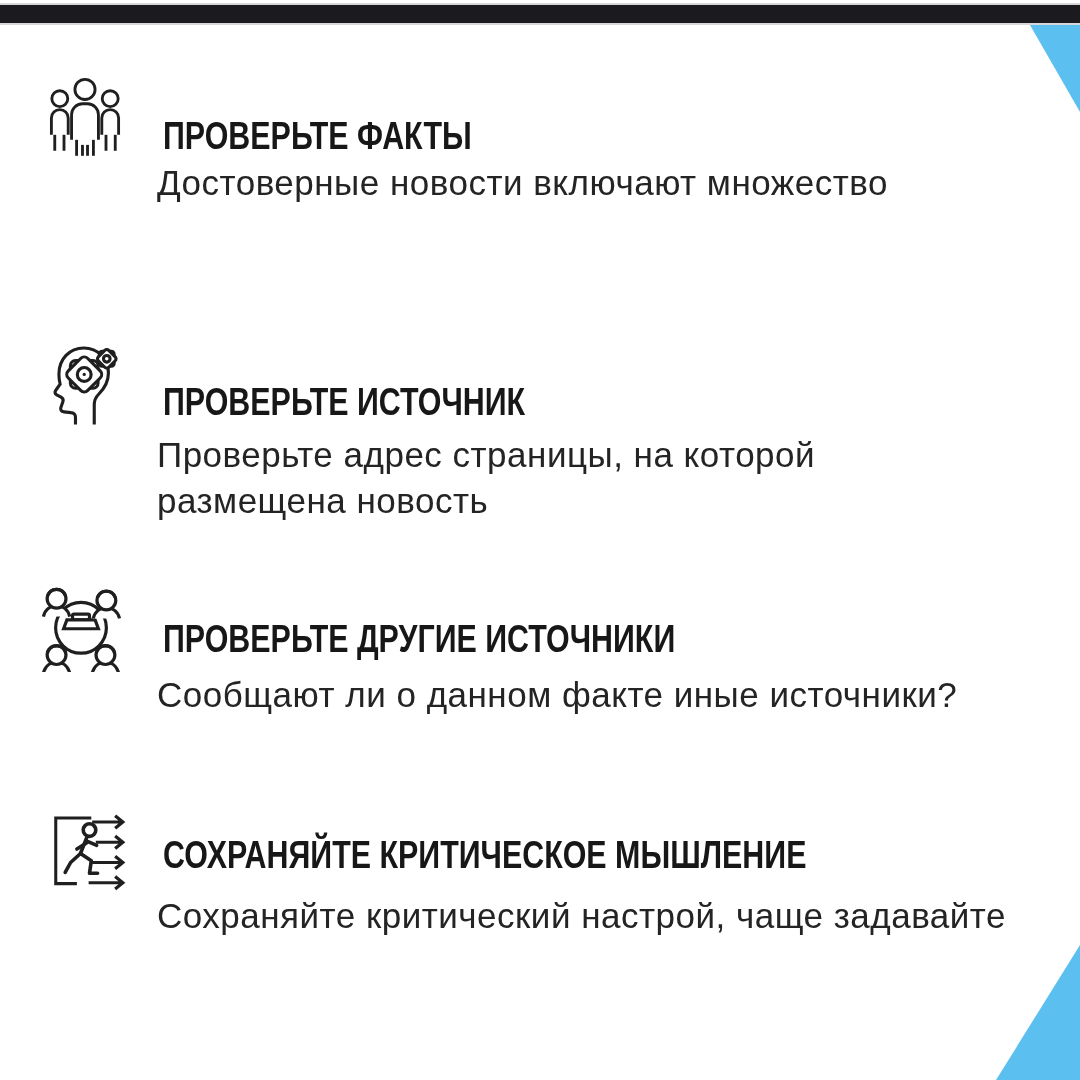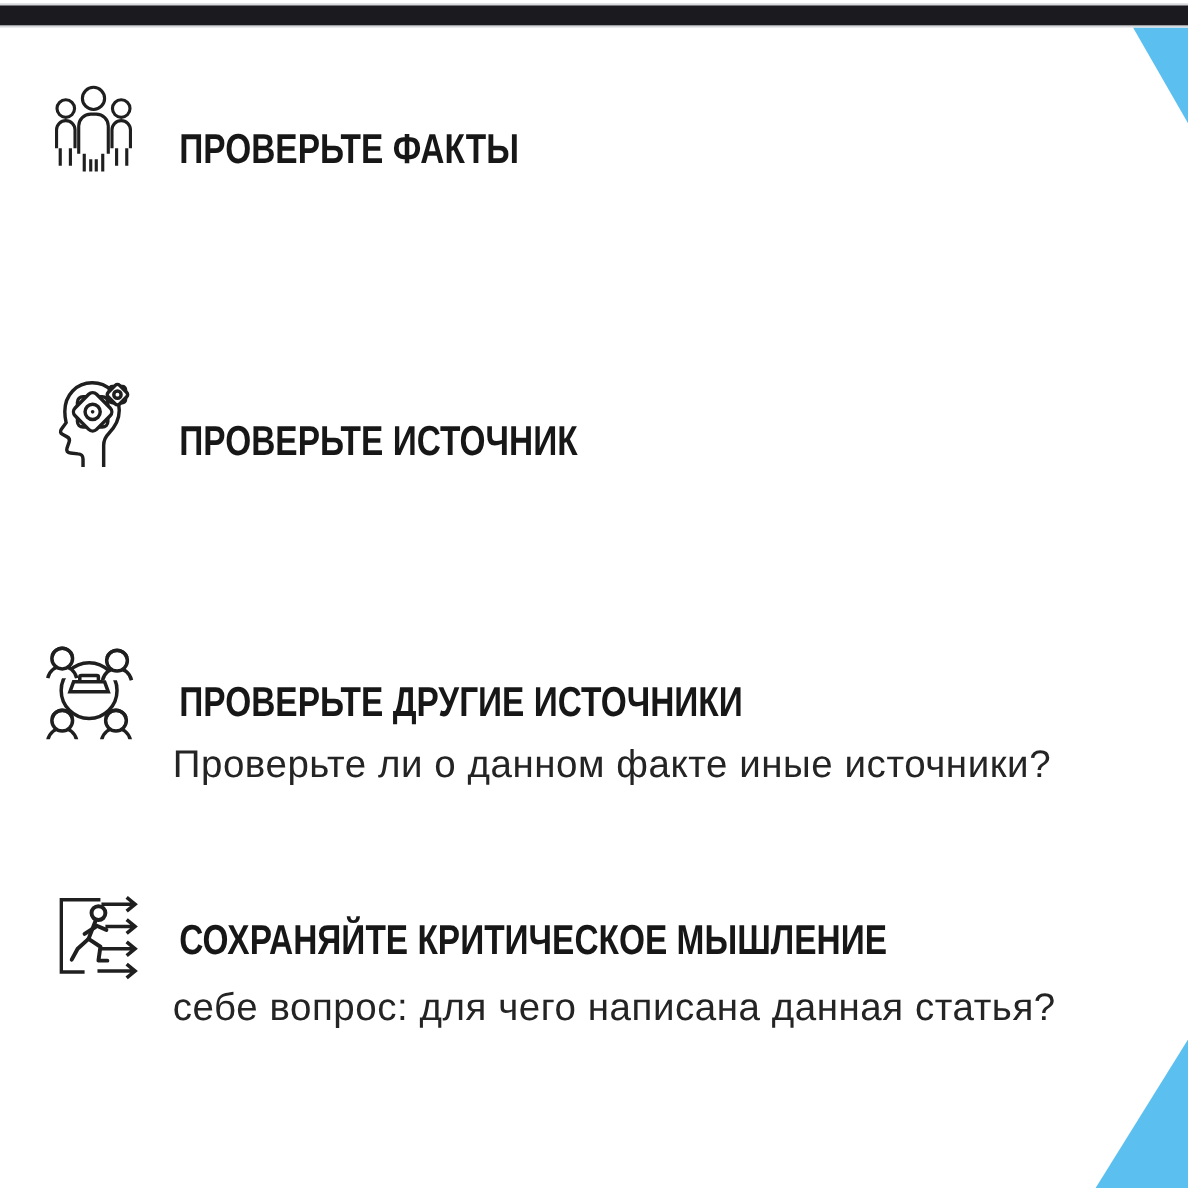--- a/index.html
+++ b/index.html
@@ -81,20 +81,21 @@
         <path d="M34 76 V46 a13 13 0 0 1 13-13 h6 a13 13 0 0 1 13 13 V76" fill="#ffffff"></path>
         <line x1="40" y1="76" x2="40" y2="95"></line>
         <line x1="60" y1="76" x2="60" y2="95"></line>
         <line x1="47" y1="82" x2="47" y2="95"></line>
         <line x1="53" y1="82" x2="53" y2="95"></line>
       </g>
     </svg>
   </div>
   <div class="section-title" id="title-1">ПРОВЕРЬТЕ ФАКТЫ</div>
   <div class="section-body lh45" id="body-1">
+    <div class="line">Достоверные новости включают множество</div>
   </div>
 
   <div class="section-icon" id="icon-2">
     <svg viewBox="0 0 100 100">
       <g class="icon-stroke">
         <path d="M44 93 V85 C44 82 42 80 39 80 L31.5 79.2 C28.6 79 27.2 77 28.2 74.2 L30.3 68.2 C31 66.2 30.2 64.2 28.3 63.2 L23.6 60.7 C21.6 59.6 21.2 57.6 22.6 55.7 L27.3 49.2 C26.4 45.4 26 41.8 26 38.2 C26 21.8 37.6 9.8 53 9.8 C68.4 9.8 79.8 21.6 79.8 37 C79.8 46.8 75.4 53.8 69.4 59.8 C65.8 63.4 64.4 67 64.4 71.6 L64.4 93"></path>
         <g transform="translate(53.5,38.5)">
           <rect x="-15" y="-15" width="30" height="30" rx="5.5" fill="#ffffff"></rect>
           <rect x="-15" y="-15" width="30" height="30" rx="5.5" fill="#ffffff" transform="rotate(45)"></rect>
           <circle r="7.5" fill="#ffffff"></circle>
@@ -103,20 +104,22 @@
         <g transform="translate(78,21.5)">
           <rect x="-8" y="-8" width="16" height="16" rx="3" fill="#ffffff"></rect>
           <rect x="-8" y="-8" width="16" height="16" rx="3" fill="#ffffff" transform="rotate(45)"></rect>
           <circle r="3.6" fill="#ffffff"></circle>
         </g>
       </g>
     </svg>
   </div>
   <div class="section-title" id="title-2">ПРОВЕРЬТЕ ИСТОЧНИК</div>
   <div class="section-body lh46" id="body-2">
+    <div class="line">Проверьте адрес страницы, на которой</div>
+    <div class="line">размещена новость</div>
   </div>
 
   <div class="section-icon" id="icon-3">
     <svg viewBox="0 0 100 100">
       <defs>
         <g id="person3">
           <path d="M-14 19 C-12 11 -6 7.5 0 7.5 C6 7.5 12 11 14 19" fill="#ffffff"></path>
           <circle cx="0" cy="0" r="10" fill="#ffffff"></circle>
           <path d="M-9.5 -3 A10 10 0 0 1 9.5 -3" fill="none"></path>
         </g>
@@ -127,21 +130,21 @@
         <path d="M35 44.5 H65 L68.5 54 H31.5 Z" fill="#ffffff"></path>
         <use href="#person3" x="24" y="22"></use>
         <use href="#person3" x="77" y="24"></use>
         <use href="#person3" x="24" y="82"></use>
         <use href="#person3" x="76" y="82"></use>
       </g>
     </svg>
   </div>
   <div class="section-title" id="title-3">ПРОВЕРЬТЕ ДРУГИЕ ИСТОЧНИКИ</div>
   <div class="section-body lh46" id="body-3">
-    <div class="line">Проверьте ли о данном факте иные источники?</div>
+    <div class="line">Сообщают ли о данном факте иные источники?</div>
   </div>
 
   <div class="section-icon" id="icon-4">
     <svg viewBox="0 0 100 100">
       <g class="icon-stroke">
         <path d="M57 15.5 H17.5 V88.5 H41"></path>
         <g stroke-width="3.6">
           <path d="M58 20 H91 M83.5 13 L92 20 L83.5 27"></path>
           <path d="M62 42.5 H91 M83.5 35.5 L92 42.5 L83.5 49.5"></path>
           <path d="M58 65 H91 M83.5 58 L92 65 L83.5 72"></path>
@@ -153,16 +156,16 @@
           <path d="M51.5 41 L63 46"></path>
           <path d="M52 43 L41 50"></path>
           <path d="M45 55 L57 63 L55 77 H64"></path>
           <path d="M45 55 L34 65 L28 76"></path>
         </g>
       </g>
     </svg>
   </div>
   <div class="section-title" id="title-4">СОХРАНЯЙТЕ КРИТИЧЕСКОЕ МЫШЛЕНИЕ</div>
   <div class="section-body lh48" id="body-4">
-    <div class="line">себе вопрос: для чего написана данная статья?</div>
+    <div class="line">Сохраняйте критический настрой, чаще задавайте</div>
   </div>
 
 </div>
 
 </body></html>

